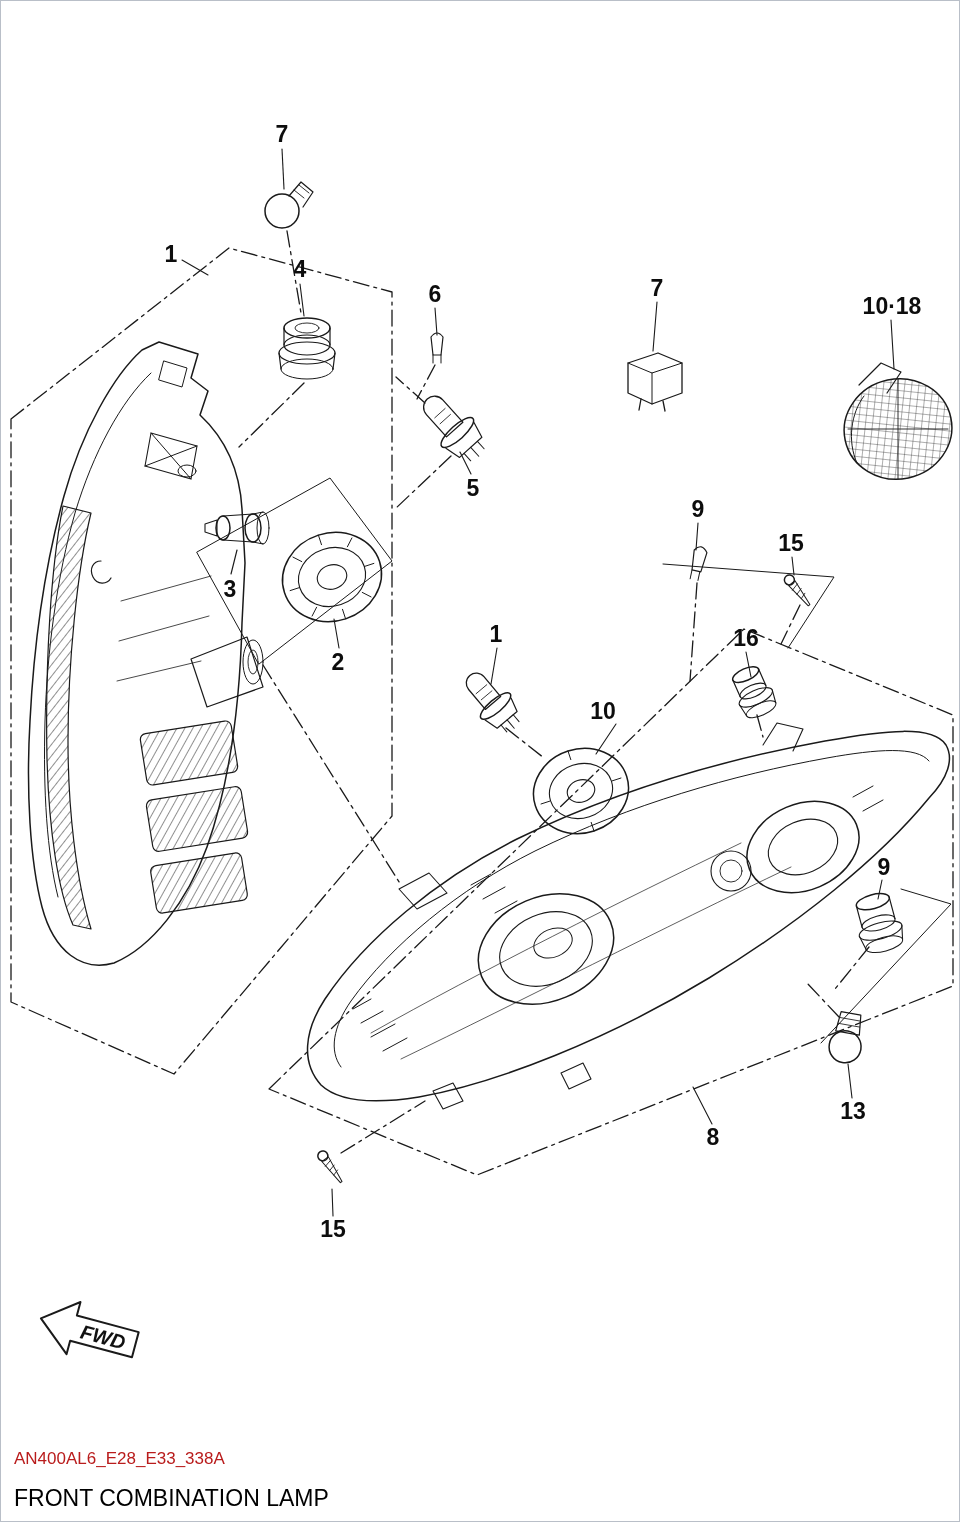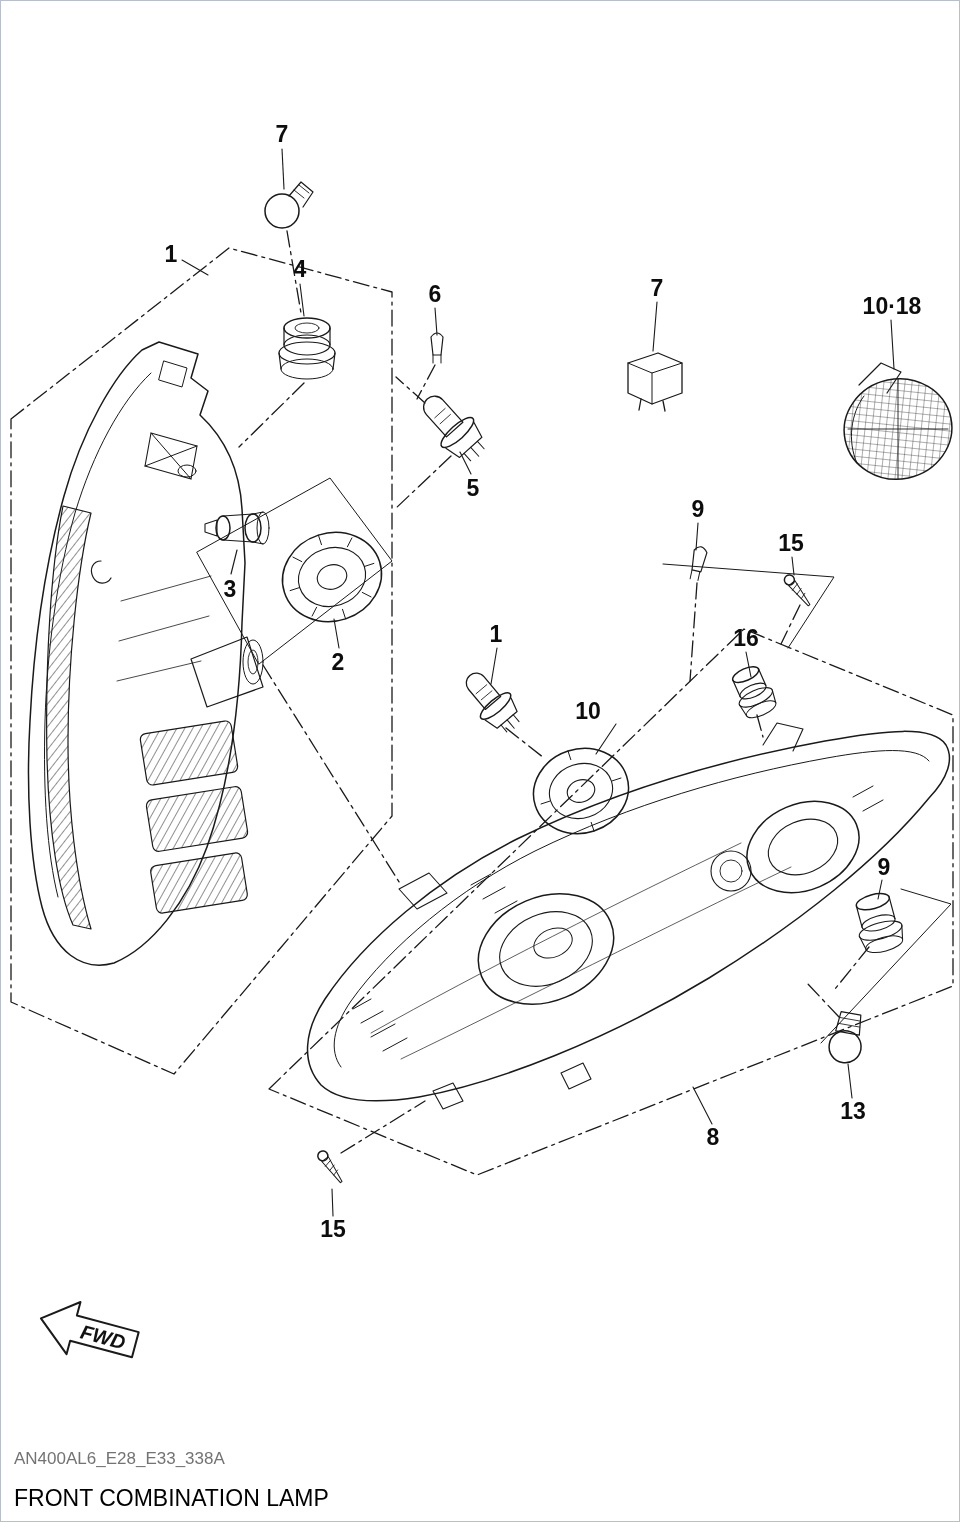--- a/index.html
+++ b/index.html
@@ -15,21 +15,21 @@
   }
   .fig-title{
     position:absolute;left:10px;top:2px;
     font-size:37px;font-weight:bold;color:#0d0d0d;letter-spacing:1px;
   }
   .art{position:absolute;left:0;top:0;width:960px;height:1522px;}
   .callout{
     position:absolute;transform:translate(-50%,-50%);
     font-size:23px;font-weight:bold;color:#0d0d0d;white-space:nowrap;
   }
-  .footer-code{position:absolute;left:13px;top:1448px;font-size:17px;color:#737373;}
+  .footer-code{position:absolute;left:13px;top:1448px;font-size:17px;color:#b91c1c;}
   .footer-name{position:absolute;left:13px;top:1484px;font-size:23px;color:#000000;}
   .dashdot{stroke-dasharray:16 5 3 5;stroke-width:1.3px;}
   .thin{stroke-width:1px;}
   .leader{stroke-width:1.1px;}
 </style>
 </head>
 <body>
 
 <div class="page">
 
@@ -261,21 +261,21 @@
 
   <div class="callout" style="left:170px;top:253px">1</div>
   <div class="callout" style="left:337px;top:661px">2</div>
   <div class="callout" style="left:229px;top:588px">3</div>
   <div class="callout" style="left:299px;top:268px">4</div>
   <div class="callout" style="left:472px;top:487px">5</div>
   <div class="callout" style="left:434px;top:293px">6</div>
   <div class="callout" style="left:281px;top:133px">7</div>
   <div class="callout" style="left:712px;top:1136px">8</div>
   <div class="callout" style="left:883px;top:866px">9</div>
-  <div class="callout" style="left:587px;top:710px">10</div>
+  <div class="callout" style="left:602px;top:710px">10</div>
   <div class="callout" style="left:745px;top:637px">16</div>
   <div class="callout" style="left:495px;top:633px">1</div>
   <div class="callout" style="left:852px;top:1110px">13</div>
   <div class="callout" style="left:697px;top:508px">9</div>
   <div class="callout" style="left:790px;top:542px">15</div>
   <div class="callout" style="left:332px;top:1228px">15</div>
   <div class="callout" style="left:656px;top:287px">7</div>
   <div class="callout" style="left:891px;top:305px">10·18</div>
 
   <div class="footer-code">AN400AL6_E28_E33_338A</div>

